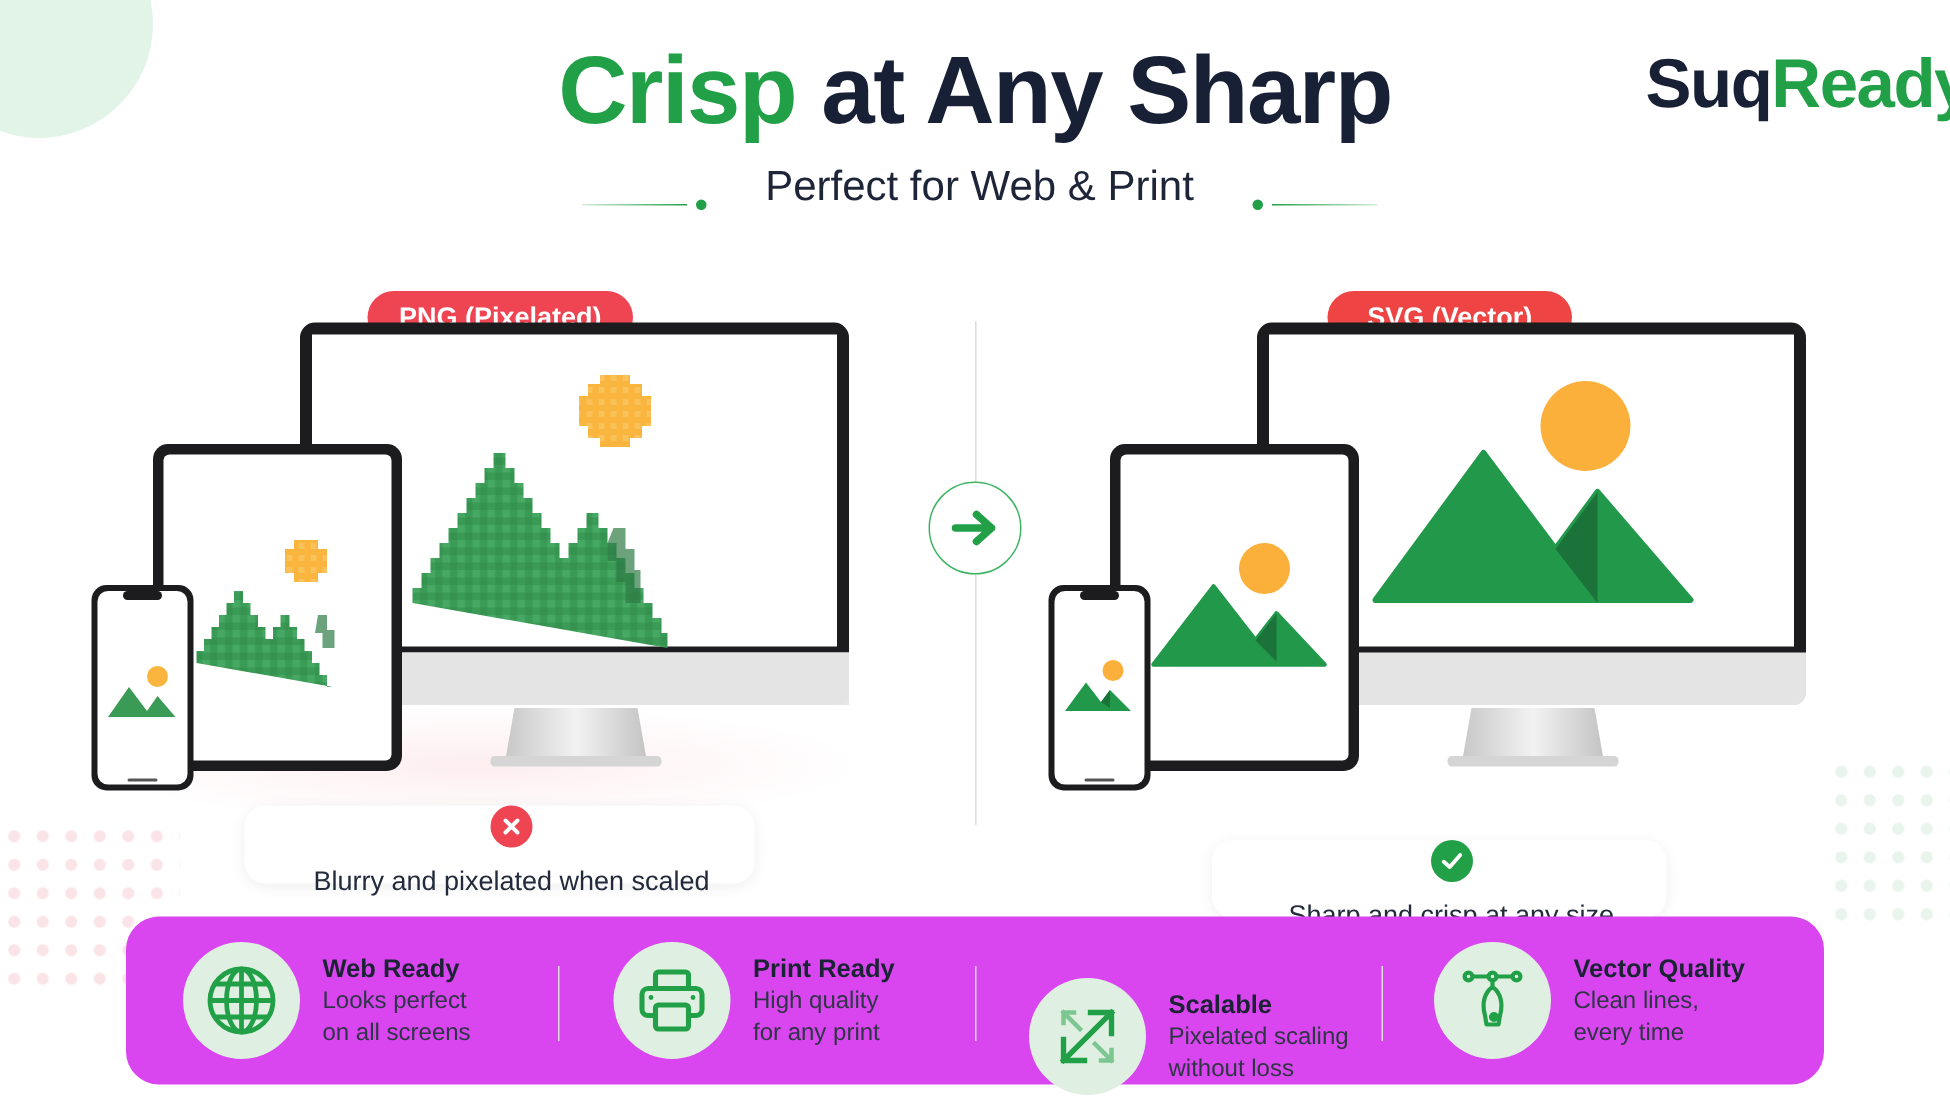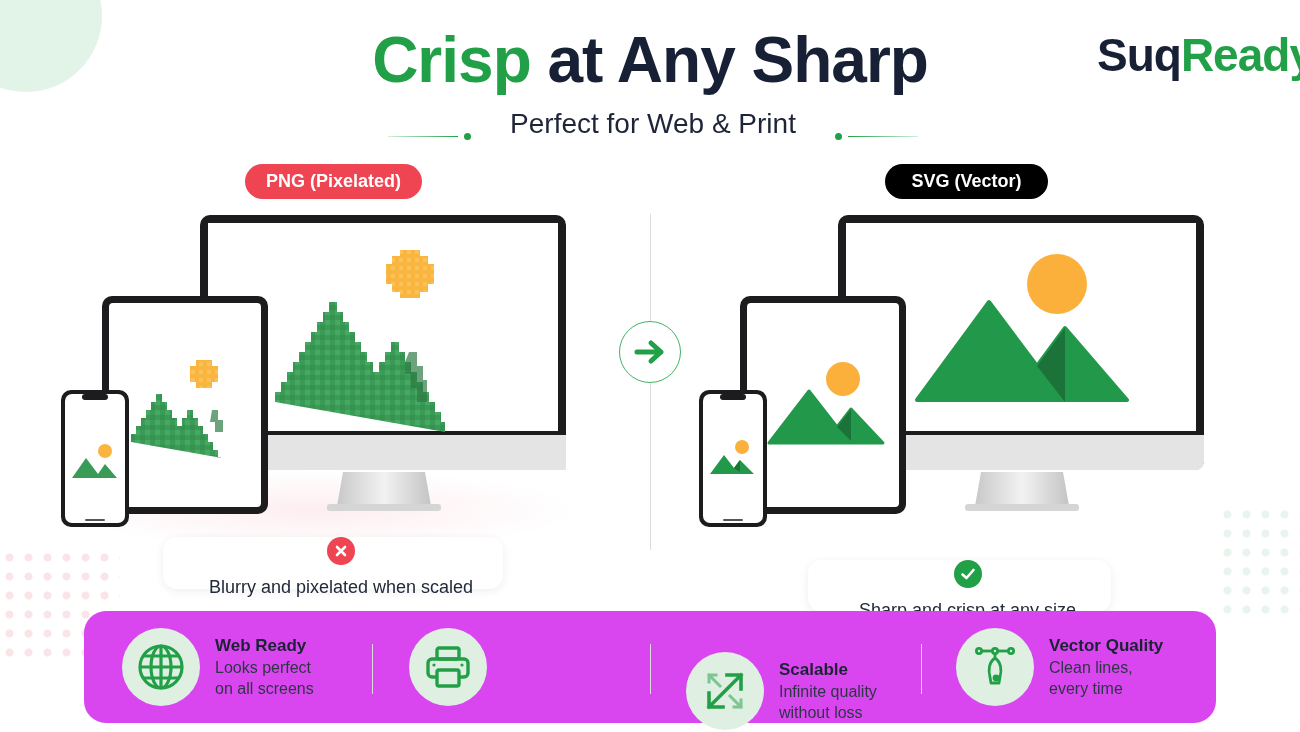--- a/index.html
+++ b/index.html
@@ -23,23 +23,23 @@
   .subtitle-row .line.right .bar { background: linear-gradient(90deg, #22a047, rgba(34,160,71,.2)); }
   .subtitle-row .dot { width: 7px; height: 7px; border-radius: 50%; background: #22a047; }
   .subtitle-row .line.left .dot { margin-left: 6px; }
   .subtitle-row .line.right .dot { margin-right: 6px; }
   .subtitle { font-size: 28px; color: #1e2538; font-weight: 400; }
 
   .logo { position: absolute; left: 1097px; top: 28px; font-size: 46px; font-weight: 700; letter-spacing: -1px; }
   .logo .a { color: #182036; }
   .logo .b { color: #22a047; }
 
-  .pill { position: absolute; height: 35px; border-radius: 18px; color: #fff; font-size: 18px; font-weight: 700; display: flex; align-items: center; justify-content: center; }
+  .pill { position: absolute; height: 35px; border-radius: 18px; color: #fff; font-size: 18px; font-weight: 700; display: flex; align-items: center; justify-content: center; margin-top: 30px; }
   .pill.red { left: 245px; top: 164px; width: 177px; background: #ef4452; }
-  .pill.green { left: 885px; top: 164px; width: 163px; background: #000000; }
+  .pill.green { left: 885px; top: 164px; width: 163px; background: #ef4444; }
 
   .divider-v { position: absolute; left: 650px; top: 214px; width: 1px; height: 336px; background: #dcdcdc; }
   .arrow-circle { position: absolute; left: 619px; top: 321px; width: 62px; height: 62px; border-radius: 50%; border: 1.5px solid #3fb563; background: #fff; display: flex; align-items: center; justify-content: center; }
 
   .scene { position: absolute; }
 
   .caption { position: absolute; height: 52px; background: #fff; border-radius: 14px; box-shadow: 0 2px 10px rgba(0,0,0,.07); display: flex; align-items: center; padding-left: 16px; gap: 12px; font-size: 18px; color: #222a3b; flex-direction: column; }
   .caption.bad { left: 163px; top: 537px; width: 340px; }
   .caption.good { left: 808px; top: 560px; width: 303px; justify-content: space-between; }
   .caption .ic { width: 28px; height: 28px; border-radius: 50%; display: flex; align-items: center; justify-content: center; flex: none; }
@@ -217,33 +217,38 @@
   <div class="feature" style="position:absolute;left:325px;">
     <div class="circ">
       <svg width="48" height="48" viewBox="0 0 48 48" fill="none" stroke="#22a047" stroke-width="3.4" stroke-linejoin="round">
         <rect x="13" y="5" width="22" height="11" rx="2"></rect>
         <rect x="4" y="16" width="40" height="18" rx="4"></rect>
         <rect x="13" y="27" width="22" height="16" rx="2" fill="#dff0e3"></rect>
         <circle cx="10" cy="22" r="1.6" fill="#22a047" stroke="none"></circle>
           <circle cx="38" cy="22" r="1.6" fill="#22a047" stroke="none"></circle>
       </svg>
     </div>
+    <div class="txt">
+      <div class="ft">Print Ready</div>
+      <div class="fd">High quality</div>
+      <div class="fd">for any print</div>
+    </div>
   </div>
   <div class="sep" style="left:566px"></div>
 
   <div class="feature" style="position:absolute;left:602px;margin-top:47px;">
     <div class="circ">
       <svg width="48" height="48" viewBox="0 0 48 48" fill="none" stroke-linecap="square">
         <path d="M8 40 L40 8 M26 8 H40 V22 M8 26 V40 H22" stroke="#22a047" stroke-width="3.6"></path>
         <path d="M8 8 L19 19 M8 8 H15 M8 8 V15 M40 40 L29 29 M40 40 H33 M40 40 V33" stroke="#7cc691" stroke-width="3"></path>
       </svg>
     </div>
     <div class="txt">
       <div class="ft">Scalable</div>
-      <div class="fd">Infinite quality</div>
+      <div class="fd">Pixelated scaling</div>
       <div class="fd">without loss</div>
     </div>
   </div>
   <div class="sep" style="left:837px"></div>
 
   <div class="feature" style="position:absolute;left:872px;">
     <div class="circ">
       <svg width="48" height="48" viewBox="0 0 48 48" fill="none" stroke="#22a047" stroke-width="2.8" stroke-linejoin="round">
         <path d="M10 8 H38"></path>
         <circle cx="8" cy="8" r="2.6" fill="#dff0e3"></circle>

